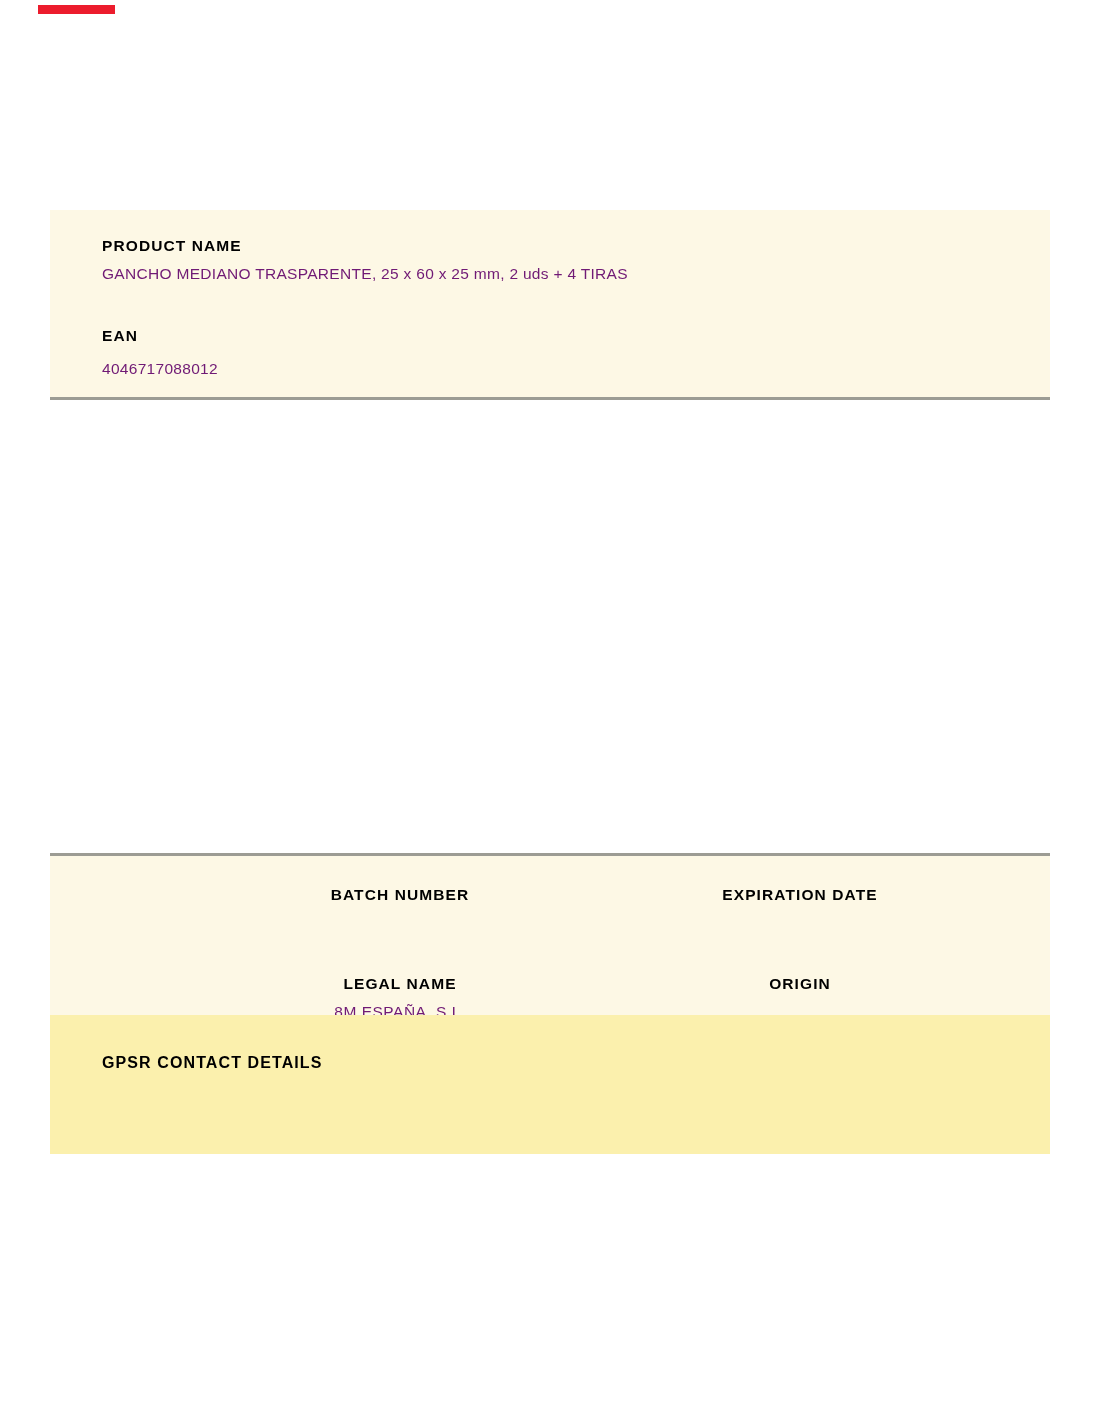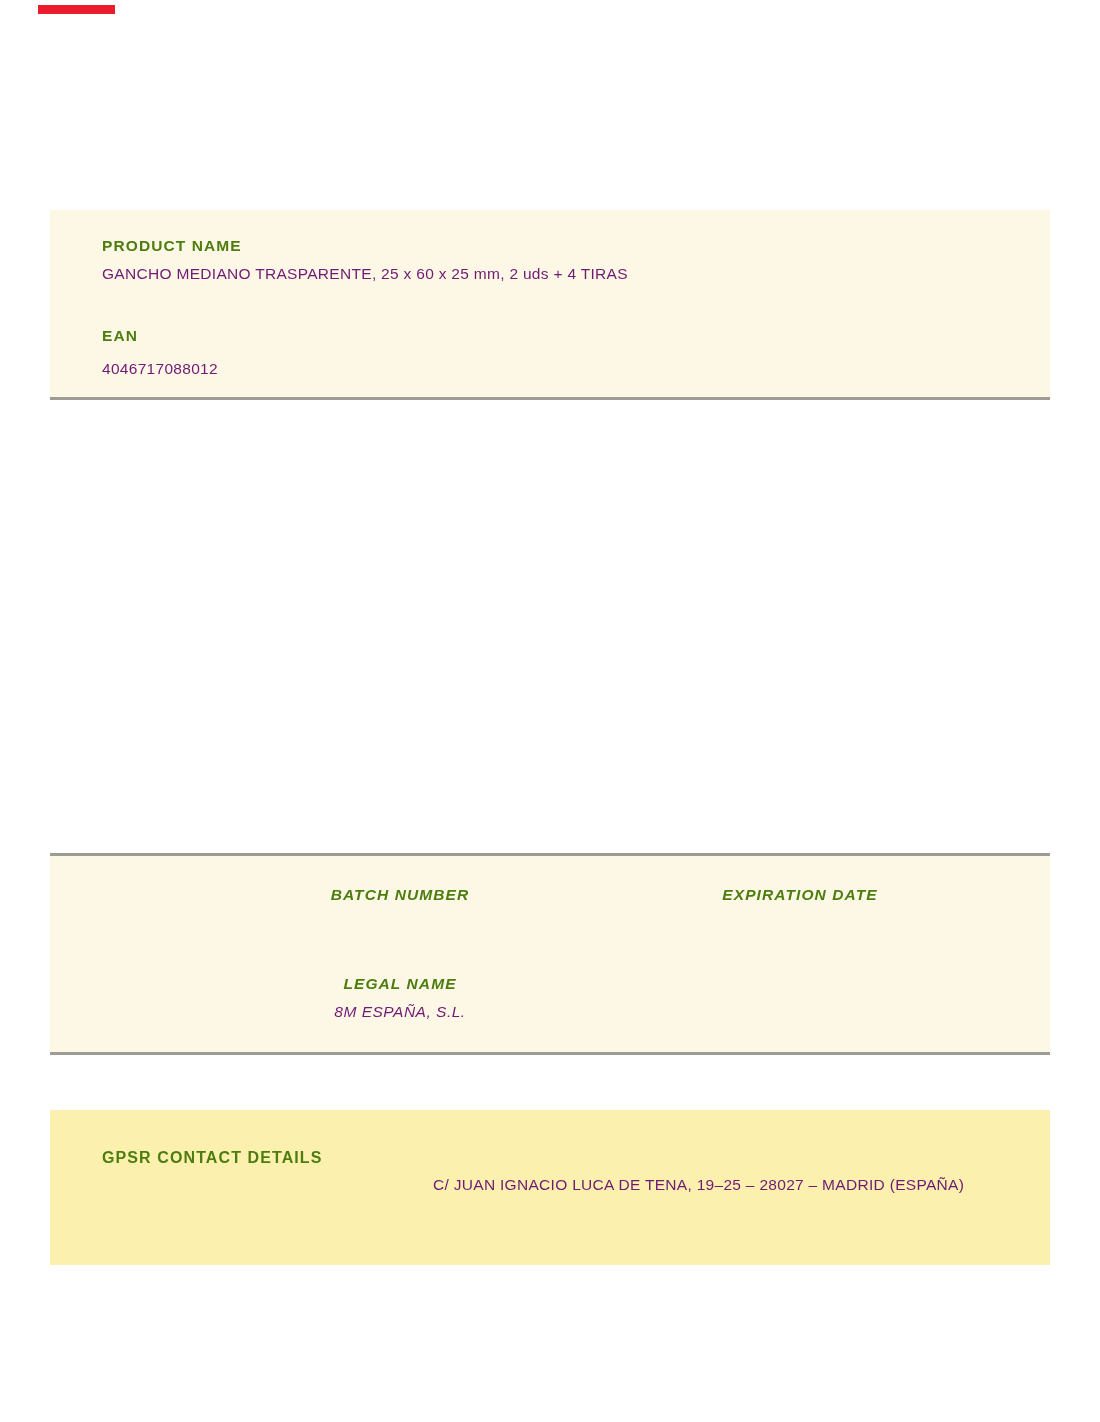--- a/index.html
+++ b/index.html
@@ -36,45 +36,44 @@
     border-bottom: 3px solid #9c9c94;
   }
   .details-panel {
     top: 853px;
     height: 196px;
     background: #fdf8e5;
     border-top: 3px solid #9c9c94;
     border-bottom: 3px solid #9c9c94;
   }
   .gpsr-panel {
-    top: 1110px;
-    height: 155px;
+    top: 1015px;
+    height: 139px;
     background: #fbf0ad;
   }
   .txt {
     position: absolute;
     line-height: 1.15;
     white-space: nowrap;
   }
   .label {
     font-weight: bold;
     font-size: 15.5px;
     letter-spacing: 1.1px;
-    color: #4d7c0f;
+    color: #000000;
   }
   .value {
     font-weight: normal;
     font-size: 15.5px;
     letter-spacing: 0.3px;
     color: #701a75;
   }
   .col {
     width: 400px;
     text-align: center;
-    font-style: italic;
   }
   .col-left  { left: 150px; }
   .col-right { left: 550px; }
 
   
   .product-name-label { left: 52px; top: 27px; }
   .product-name-value { left: 52px; top: 55px; }
   .ean-label          { left: 52px; top: 117px; }
   .ean-value          { left: 52px; top: 150px; }
 
@@ -102,20 +101,20 @@
     <div class="txt value ean-value">4046717088012</div>
   </section>
 
   <section class="panel details-panel">
     <div class="txt label col col-left row-batch">BATCH NUMBER</div>
     <div class="txt label col col-left row-legal-lbl">LEGAL NAME</div>
 
     <div class="txt label col col-right row-batch">EXPIRATION DATE</div>
     <div class="txt value col col-left row-legal-val">8M ESPAÑA, S.L.</div>
 
+    <div class="txt label col col-right row-legal-lbl">ORIGIN</div>
   </section>
 
   <section class="panel gpsr-panel">
     <div class="txt label gpsr-title">GPSR CONTACT DETAILS</div>
-    <div class="txt value gpsr-address">C/ JUAN IGNACIO LUCA DE TENA, 19–25 – 28027 – MADRID (ESPAÑA)</div>
   </section>
 
 </div>
 
 </body></html>

